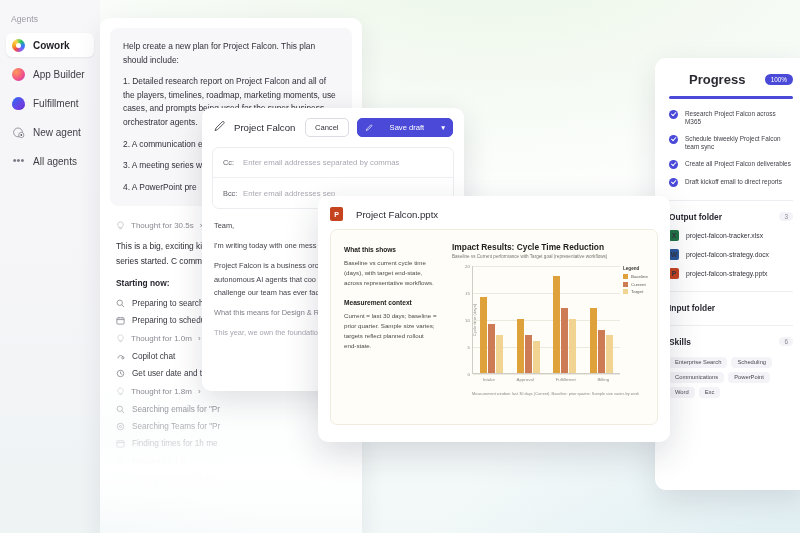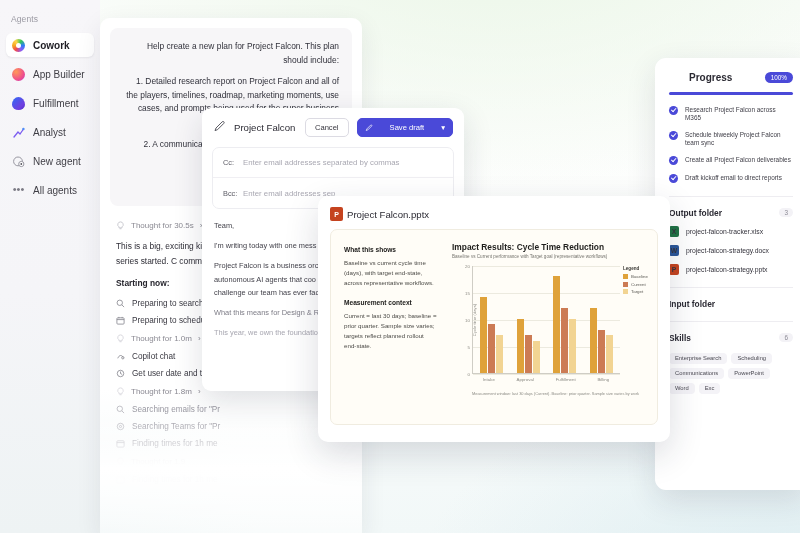--- a/index.html
+++ b/index.html
@@ -37,21 +37,21 @@
   
   #chat { left:100px; top:18px; width:262px; height:515px;
     background:linear-gradient(180deg,#ffffff 0%,#ffffff 72%,rgba(255,255,255,0) 100%);
     border-radius:10px 10px 0 0; box-shadow:0 8px 26px rgba(30,35,60,.09);
     overflow:hidden; z-index:6; }
   #chat::after { content:""; position:absolute; left:0; right:0; bottom:0; height:120px;
     background:linear-gradient(180deg,rgba(255,255,255,0) 0%,#ffffff 46%,rgba(255,255,255,.55) 100%);
     pointer-events:none; }
   .prompt-card { margin:10px; background:#f7f6f8; border-radius:8px; padding:12px 13px;
     font-size:8.4px; line-height:1.62; color:#30303a; }
-  .prompt-card p { margin-bottom:8px;text-align:right; }
+  .prompt-card p { margin-bottom:8px; }
   .prompt-card p:last-child { margin-bottom:0; }
   .think-row { display:flex; align-items:center; gap:6px; padding:5px 16px; font-size:8px; color:#8b8a93; }
   .ans { padding:4px 16px 0 16px; font-size:8.4px; line-height:1.68; color:#2e2d36; }
   .ans strong { font-weight:600; color:#26252d; }
   .step { display:flex; align-items:center; gap:7px; padding:4px 16px; font-size:8.2px; color:#3a3942; }
   .step.dim  { color:#9a99a2; }
   .step.dim3 { color:#dddce2; }
   .sicon { width:9px; height:9px; flex:none; opacity:.82; }
 
   
@@ -76,21 +76,21 @@
   .ph { font-size:7.8px; color:#a9a8b2; }
   .mail-body { padding:10px 12px 0 12px; font-size:7.4px; line-height:1.78; color:#43424b; }
   .mail-body p { margin-bottom:7px; }
   .mail-body p.fade1 { color:#7d7c86; }
   .mail-body p.fade2 { color:#a7a6b0; }
 
   
   #pptx { left:318px; top:196px; width:352px; height:246px;
     background:#fff; border-radius:10px; box-shadow:0 12px 34px rgba(30,35,60,.16);
     z-index:9; overflow:hidden; }
-  .pptx-head { display:flex; align-items:center; gap:4px; padding:11px 12px 8px 12px; }
+  .pptx-head { display:flex; align-items:center; gap:13px; padding:11px 12px 8px 12px; }
   .pptx-name { font-size:9.6px; color:#2b2a33; }
   .slide { margin:0 12px; height:196px; background:#fffdf7; border:1px solid #f0ece0;
     border-radius:7px; display:flex; overflow:hidden; }
   .slide-left { width:124px; padding:16px 11px 0 13px; }
   .sl-h { font-size:6.6px; font-weight:700; color:#22211f; margin-bottom:5px; }
   .sl-p { font-size:6.2px; line-height:1.6; color:#4b4a46; margin-bottom:11px; }
   .slide-right { flex:1; padding:12px 0 0 4px; position:relative; }
   .ch-title { font-size:8.4px; font-weight:700; color:#1f1e1c; }
   .ch-sub { font-size:4.6px; color:#76756f; margin-top:2px; }
 
@@ -114,21 +114,21 @@
   .lg-t { font-size:4.6px; font-weight:700; color:#3a3935; margin-bottom:3px; }
   .lg-row { display:flex; align-items:center; gap:3px; margin-bottom:2.5px; }
   .sw { width:5px; height:5px; flex:none; }
   .lg-row span { font-size:4.4px; color:#5b5a55; white-space:nowrap; }
 
   
   #prog { left:655px; top:58px; width:152px; height:432px;
     background:#fff; border-radius:11px 0 0 11px; box-shadow:0 10px 30px rgba(30,35,60,.12);
     z-index:7; overflow:hidden; padding:14px 0 0 0; }
   .p-head { display:flex; align-items:center; justify-content:space-between; padding:0 14px 9px 14px; }
-  .p-h-t { font-size:10px; font-weight:600; color:#2b2a33;padding-left:20px; }
+  .p-h-t { font-size:13px; font-weight:600; color:#2b2a33;padding-left:20px; }
   .pct { background:#4a49d8; color:#fff; font-size:6.4px; border-radius:9px; padding:2px 6px; }
   .pbar { height:2.5px; background:#4a49d8; margin:0 14px 11px 14px; border-radius:2px; }
   .ptask { display:flex; align-items:flex-start; gap:7px; padding:0 14px 9px 14px; position:relative; }
   .chk { width:9px; height:9px; border-radius:50%; background:#4a49d8; flex:none; position:relative; }
   .chk::after { content:""; position:absolute; left:2.6px; top:1.6px; width:2.4px; height:4.4px;
     border:solid #fff; border-width:0 1.1px 1.1px 0; transform:rotate(42deg); }
   .ptask span { font-size:6.4px; color:#3f3e47; line-height:1.25; }
   .hr { height:1px; background:#eeedf1; margin:4px 14px 0 14px; }
   .sec-head { display:flex; align-items:center; justify-content:space-between; padding:11px 14px 8px 14px; }
   .sec-t { font-size:8.4px; font-weight:600; color:#2b2a33; }
@@ -154,29 +154,20 @@
   </div>
   <div class="sb-item">
     <span class="sb-ic ic-app"></span>
     <span>App Builder</span>
   </div>
   <div class="sb-item">
     <span class="sb-ic ic-res"></span>
     <span>Fulfillment</span>
   </div>
   <div class="sb-item">
-    <span class="sb-ic ic-ana">
-      <svg width="13" height="13" viewBox="0 0 13 13">
-          <path d="M2 11 L6 6 L8 8 L11.5 3" stroke="#7b5cf0" stroke-width="1.3" fill="none" stroke-linecap="round"></path>
-          <circle cx="11.4" cy="3" r="1.2" fill="#4f8df7"></circle>
-        </svg>
-    </span>
-    <span>Analyst</span>
-  </div>
-  <div class="sb-item">
     <span class="sb-ic ic-new">
       <svg width="13" height="13" viewBox="0 0 13 13">
           <circle cx="6" cy="6.4" r="4.4" stroke="#9998a2" stroke-width="1" fill="none"></circle>
           <circle cx="9.3" cy="9" r="2.6" fill="#fff" stroke="#9998a2" stroke-width="1"></circle>
           <circle cx="9.3" cy="9" r=".9" fill="#54535d"></circle>
         </svg>
     </span>
     <span>New agent</span>
   </div>
   <div class="sb-item">

